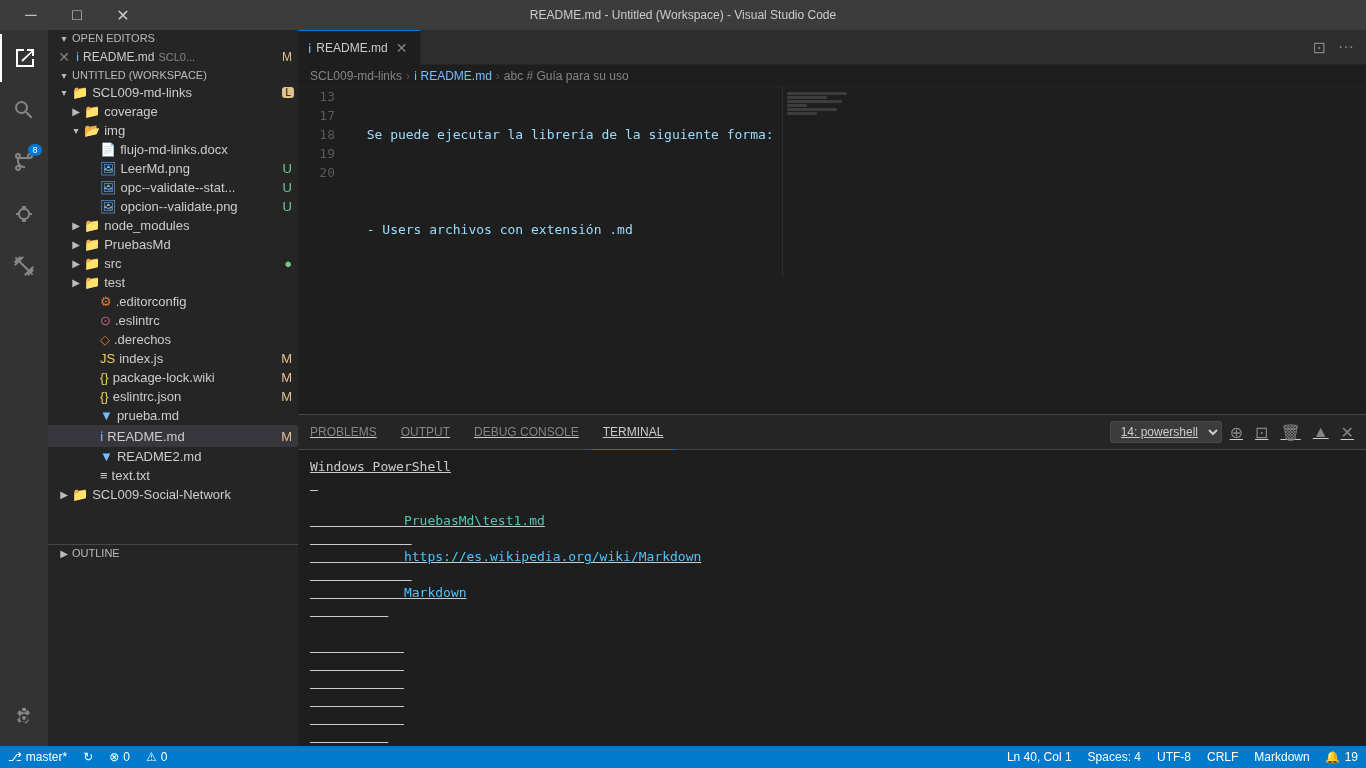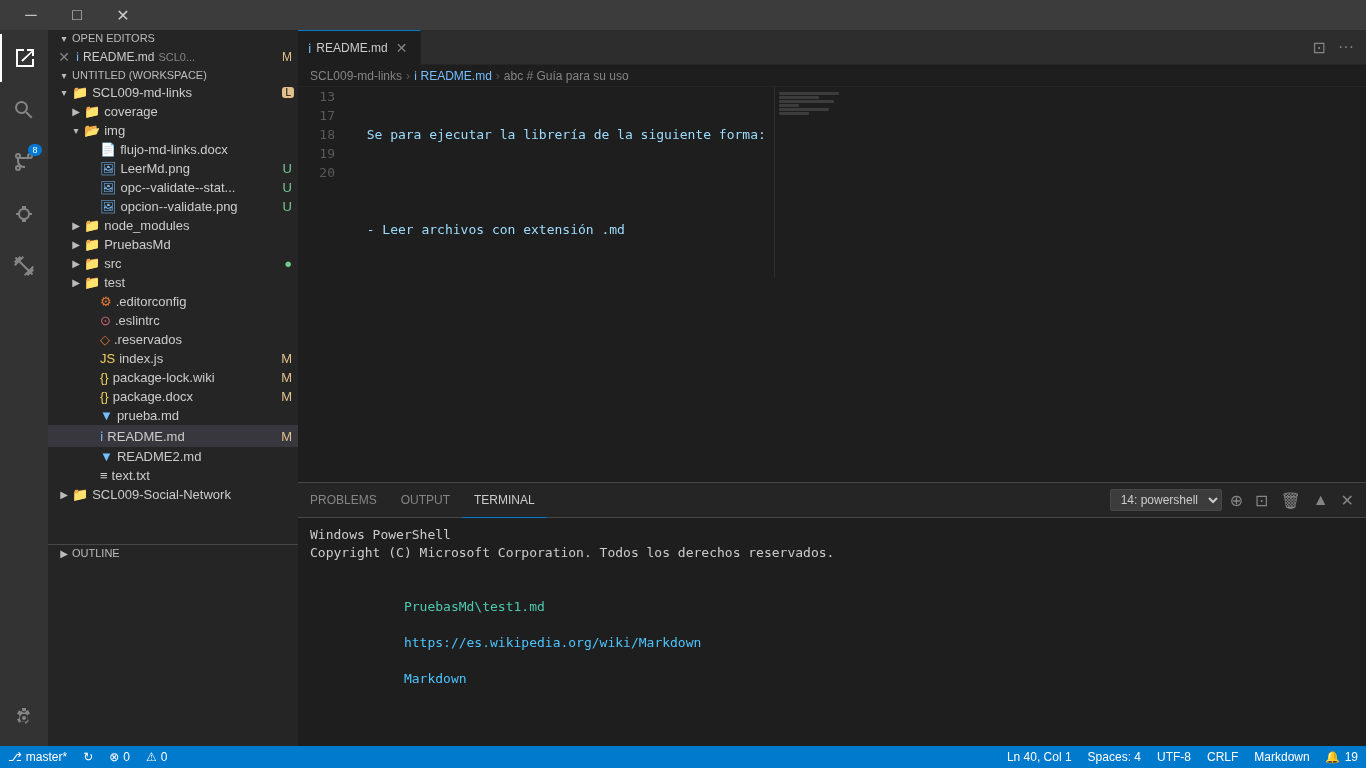--- a/index.html
+++ b/index.html
@@ -143,25 +143,26 @@
     #editor-content {
       flex: 1; display: flex; flex-direction: column; overflow: hidden;
       background: #1e1e1e;
     }
     #editor-main { display: flex; overflow: hidden; height: 200px; background: #1e1e1e; }
     #line-numbers { width: 45px; background: #1e1e1e; color: #5a5a5a; padding: 0 8px; text-align: right; font-family: 'Consolas', monospace; font-size: 13px; line-height: 19px; padding-top: 0; user-select: none; }
     #code-content { flex: 1; font-family: 'Consolas', monospace; font-size: 13px; line-height: 19px; padding: 0 8px; overflow-x: auto; color: #d4d4d4; white-space: pre; }
 
     
     #panel {
-      height: 264px;
+      height: 332px;
       background: #ef4444;
       border-top: 1px solid #474747;
       display: flex;
       flex-direction: column;
+      text-decoration: underline;
     }
     #panel-tabs {
       display: flex;
       align-items: center;
       background: #252526;
       border-bottom: 1px solid #474747;
       height: 35px;
     }
     .panel-tab {
       padding: 0 12px;
@@ -225,20 +226,21 @@
 
     
     .outline-section {
       border-top: 1px solid #474747;
     }
   </style>
 </head>
 <body>
 
 <div id="titlebar">
+  <div id="titlebar-title">README.md - Untitled (Workspace) - Visual Studio Code</div>
   <div id="titlebar-controls">
     <span>─</span>
     <span>□</span>
     <span class="close">✕</span>
   </div>
 </div>
 
 <div id="main">
 
   <div id="activitybar">
@@ -382,41 +384,41 @@
 
       <div class="explorer-item" style="padding-left:36px;">
         <span class="arrow" style="visibility:hidden;">▶</span>
         <span style="color:#cf6679; margin-right:4px;">⊙</span>
         <span class="filename">.eslintrc</span>
       </div>
 
       <div class="explorer-item" style="padding-left:36px;">
         <span class="arrow" style="visibility:hidden;">▶</span>
         <span style="color:#e37933; margin-right:4px;">◇</span>
-        <span class="filename">.reservados</span>
+        <span class="filename">.derechos</span>
       </div>
 
       <div class="explorer-item" style="padding-left:36px;">
         <span class="arrow" style="visibility:hidden;">▶</span>
         <span style="color:#f0d05c; margin-right:4px;">JS</span>
         <span class="filename">index.js</span>
         <span style="margin-left:auto; margin-right:6px;" class="badge-M">M</span>
       </div>
 
       <div class="explorer-item" style="padding-left:36px;">
         <span class="arrow" style="visibility:hidden;">▶</span>
         <span style="color:#f0d05c; margin-right:4px;">{}</span>
         <span class="filename">package-lock.wiki</span>
         <span style="margin-left:auto; margin-right:6px;" class="badge-M">M</span>
       </div>
 
       <div class="explorer-item" style="padding-left:36px;">
         <span class="arrow" style="visibility:hidden;">▶</span>
         <span style="color:#f0d05c; margin-right:4px;">{}</span>
-        <span class="filename">package.docx</span>
+        <span class="filename">eslintrc.json</span>
         <span style="margin-left:auto; margin-right:6px;" class="badge-M">M</span>
       </div>
 
       <div class="explorer-item" style="padding-left:36px;">
         <span class="arrow" style="visibility:hidden;">▶</span>
         <span style="color:#75beff; margin-right:4px;">▼</span>
         <span class="filename">prueba.md</span>
       </div>
 
       <div class="explorer-item selected" style="padding-left:36px;">
@@ -482,58 +484,58 @@
       <div id="editor-scroll">
         <div id="editor-main" style="height: 190px;">
           <div id="line-numbers">
             <div>13</div>
             <div>17</div>
             <div>18</div>
             <div>19</div>
             <div>20</div>
           </div>
           <div id="code-content">
-            <div><span style="color:#9cdcfe;">  Se para ejecutar la librería de la siguiente forma:</span></div>
+            <div><span style="color:#9cdcfe;">  Se puede ejecutar la librería de la siguiente forma:</span></div>
             <div></div>
-            <div><span style="color:#9cdcfe;">  - Leer archivos con extensión .md</span></div>
+            <div><span style="color:#9cdcfe;">  - Users archivos con extensión .md</span></div>
             <div></div>
             
           </div>
           <div id="minimap">
             <div class="minimap-lines">
               <div class="minimap-line" style="width:60px;"></div>
               <div class="minimap-line" style="width:40px;"></div>
               <div class="minimap-line" style="width:55px;"></div>
               <div class="minimap-line" style="width:20px;"></div>
               <div class="minimap-line" style="width:50px;"></div>
               <div class="minimap-line" style="width:30px;"></div>
             </div>
           </div>
         </div>
       </div>
 
       <div id="panel">
         <div id="panel-tabs">
           <div class="panel-tab">PROBLEMS</div>
           <div class="panel-tab">OUTPUT</div>
+          <div class="panel-tab">DEBUG CONSOLE</div>
           <div class="panel-tab active">TERMINAL</div>
           <div id="panel-actions">
             <select class="terminal-select">
               <option>14: powershell</option>
             </select>
             <span title="New Terminal">⊕</span>
             <span title="Split Terminal">⊡</span>
             <span title="Kill Terminal">🗑</span>
             <span title="Maximize">▲</span>
             <span title="Close Panel">✕</span>
           </div>
         </div>
         <div id="terminal-content">
           <div class="term-line">Windows PowerShell</div>
-          <div class="term-line">Copyright (C) Microsoft Corporation. Todos los derechos reservados.</div>
           <div class="term-line">&nbsp;</div>
           <div class="term-line">
             <span class="term-blue">PruebasMd\test1.md</span>
             <span style="color:#cccccc;"> </span>
             <span class="term-link">https://es.wikipedia.org/wiki/Markdown</span>
             <span style="color:#cccccc;"> </span>
             <span class="term-link">Markdown</span>
           </div>
           <div class="term-line">
             

